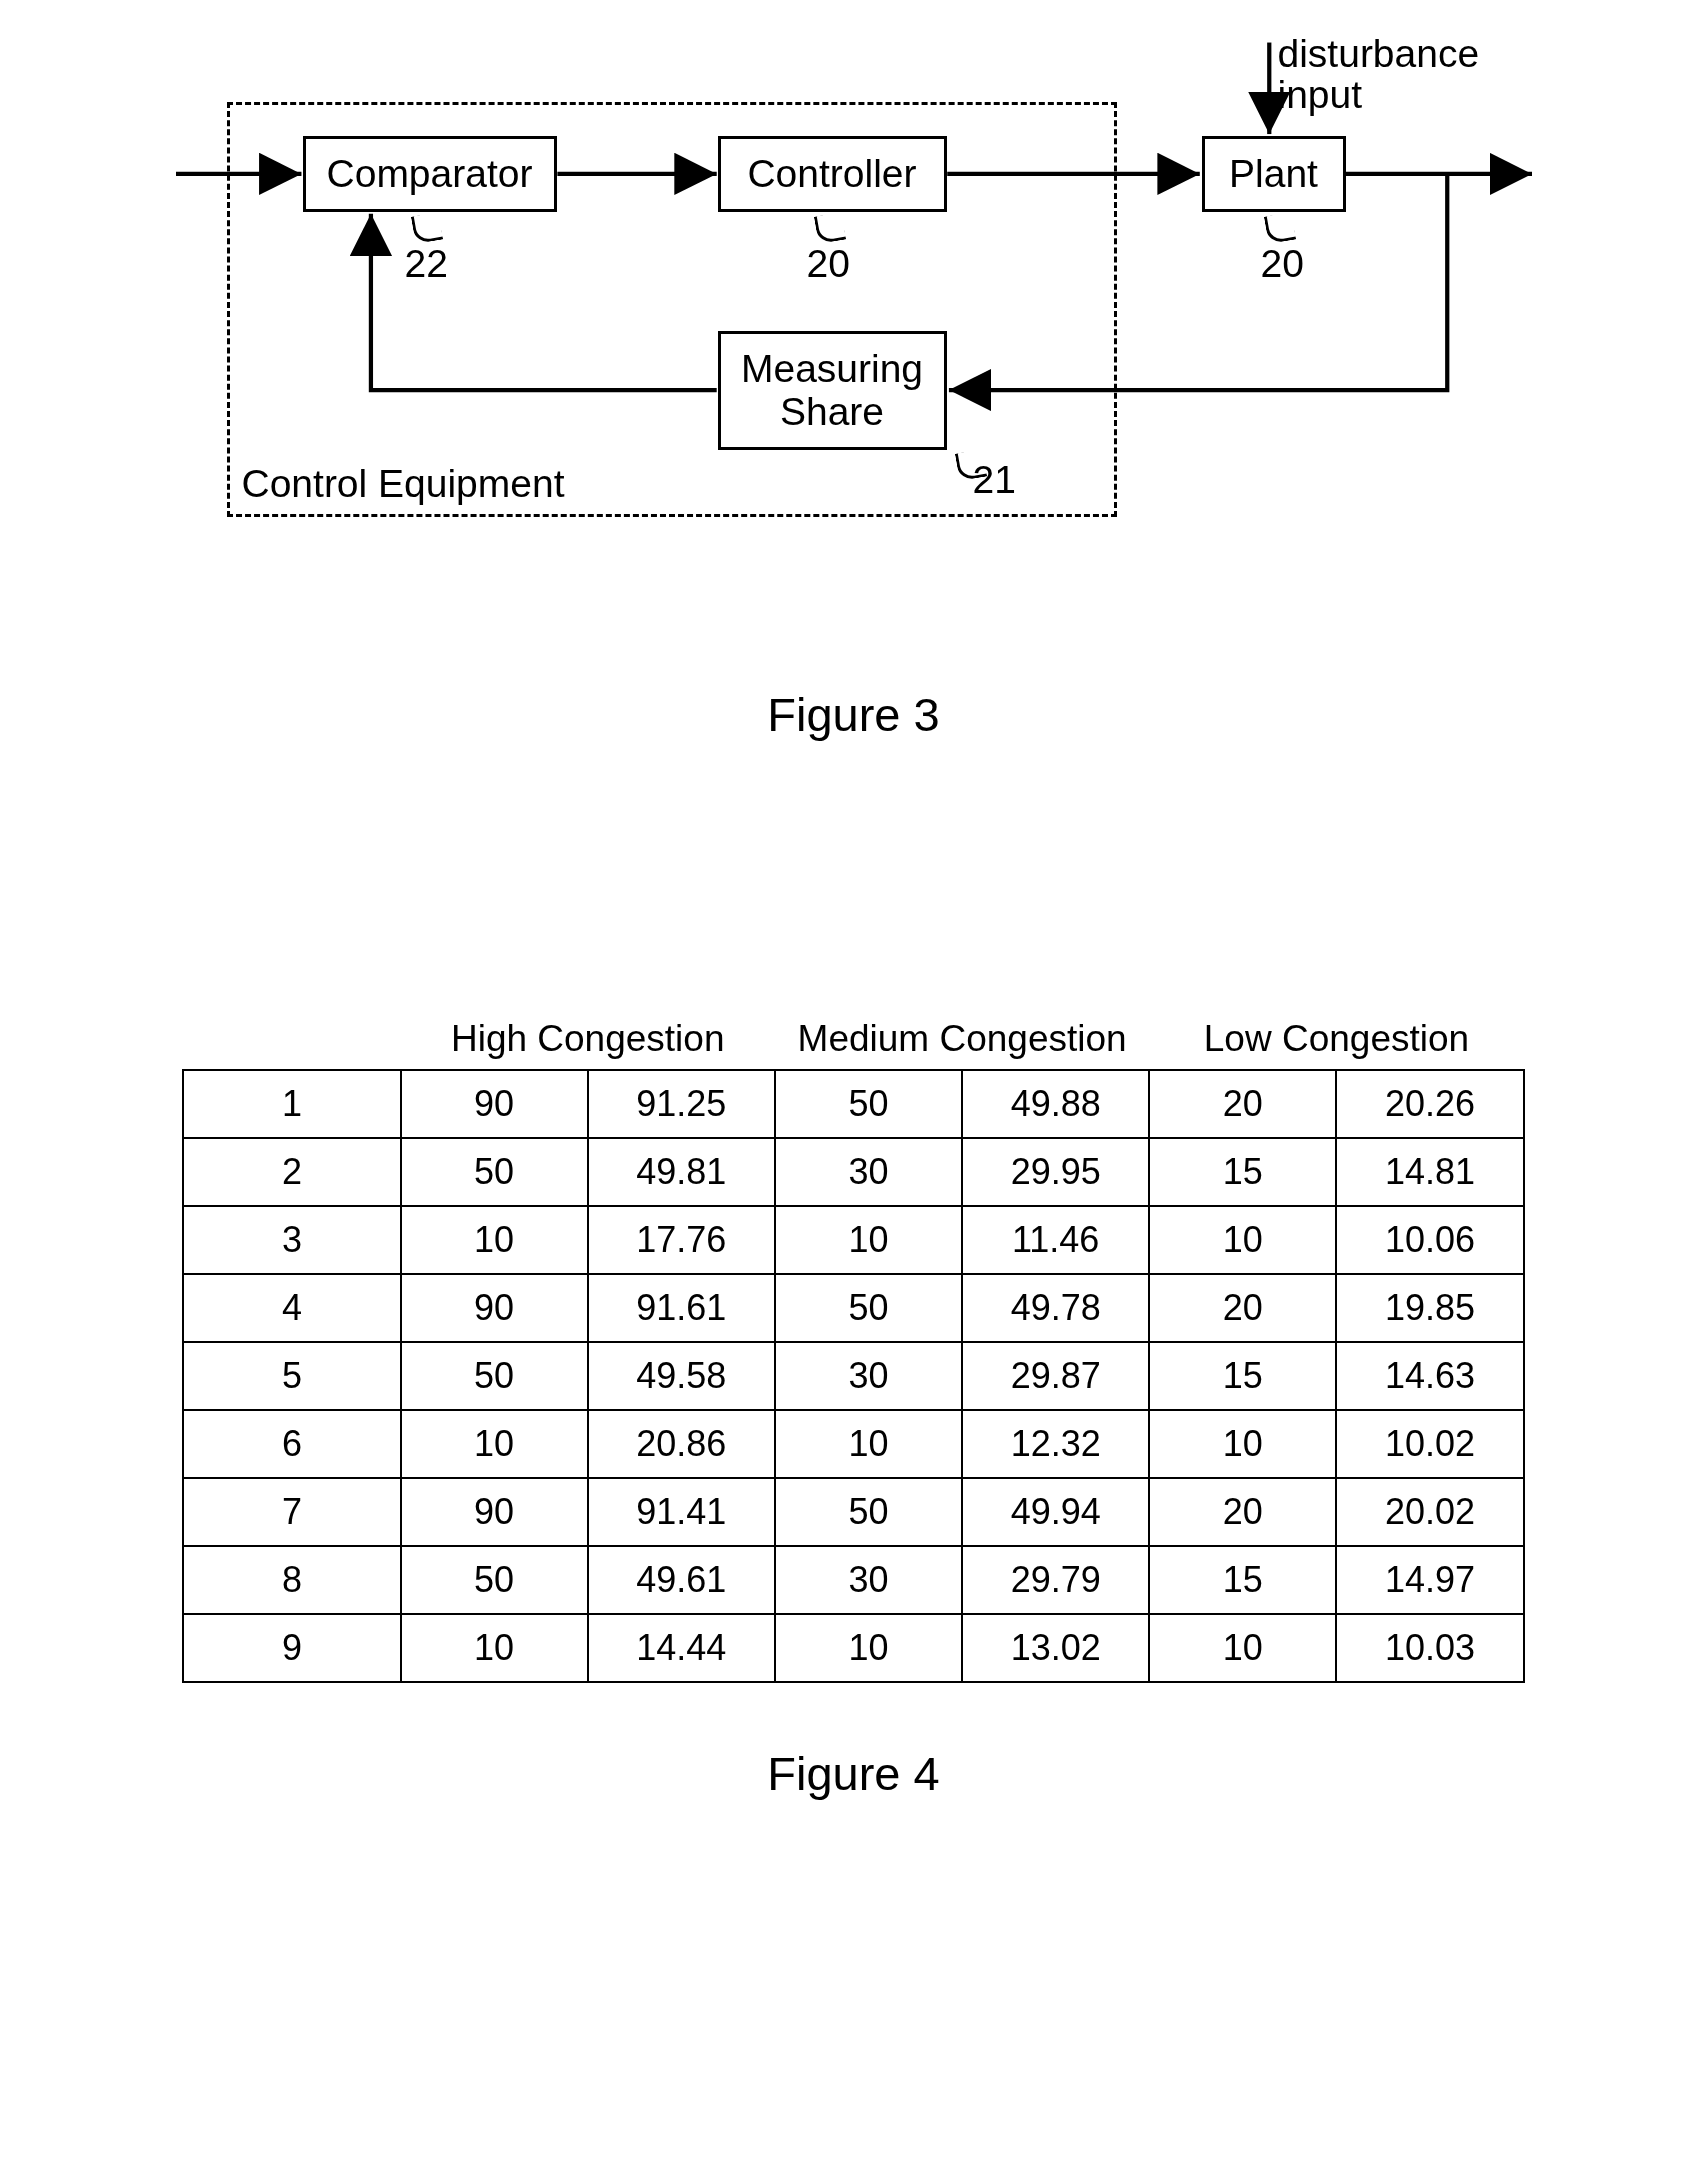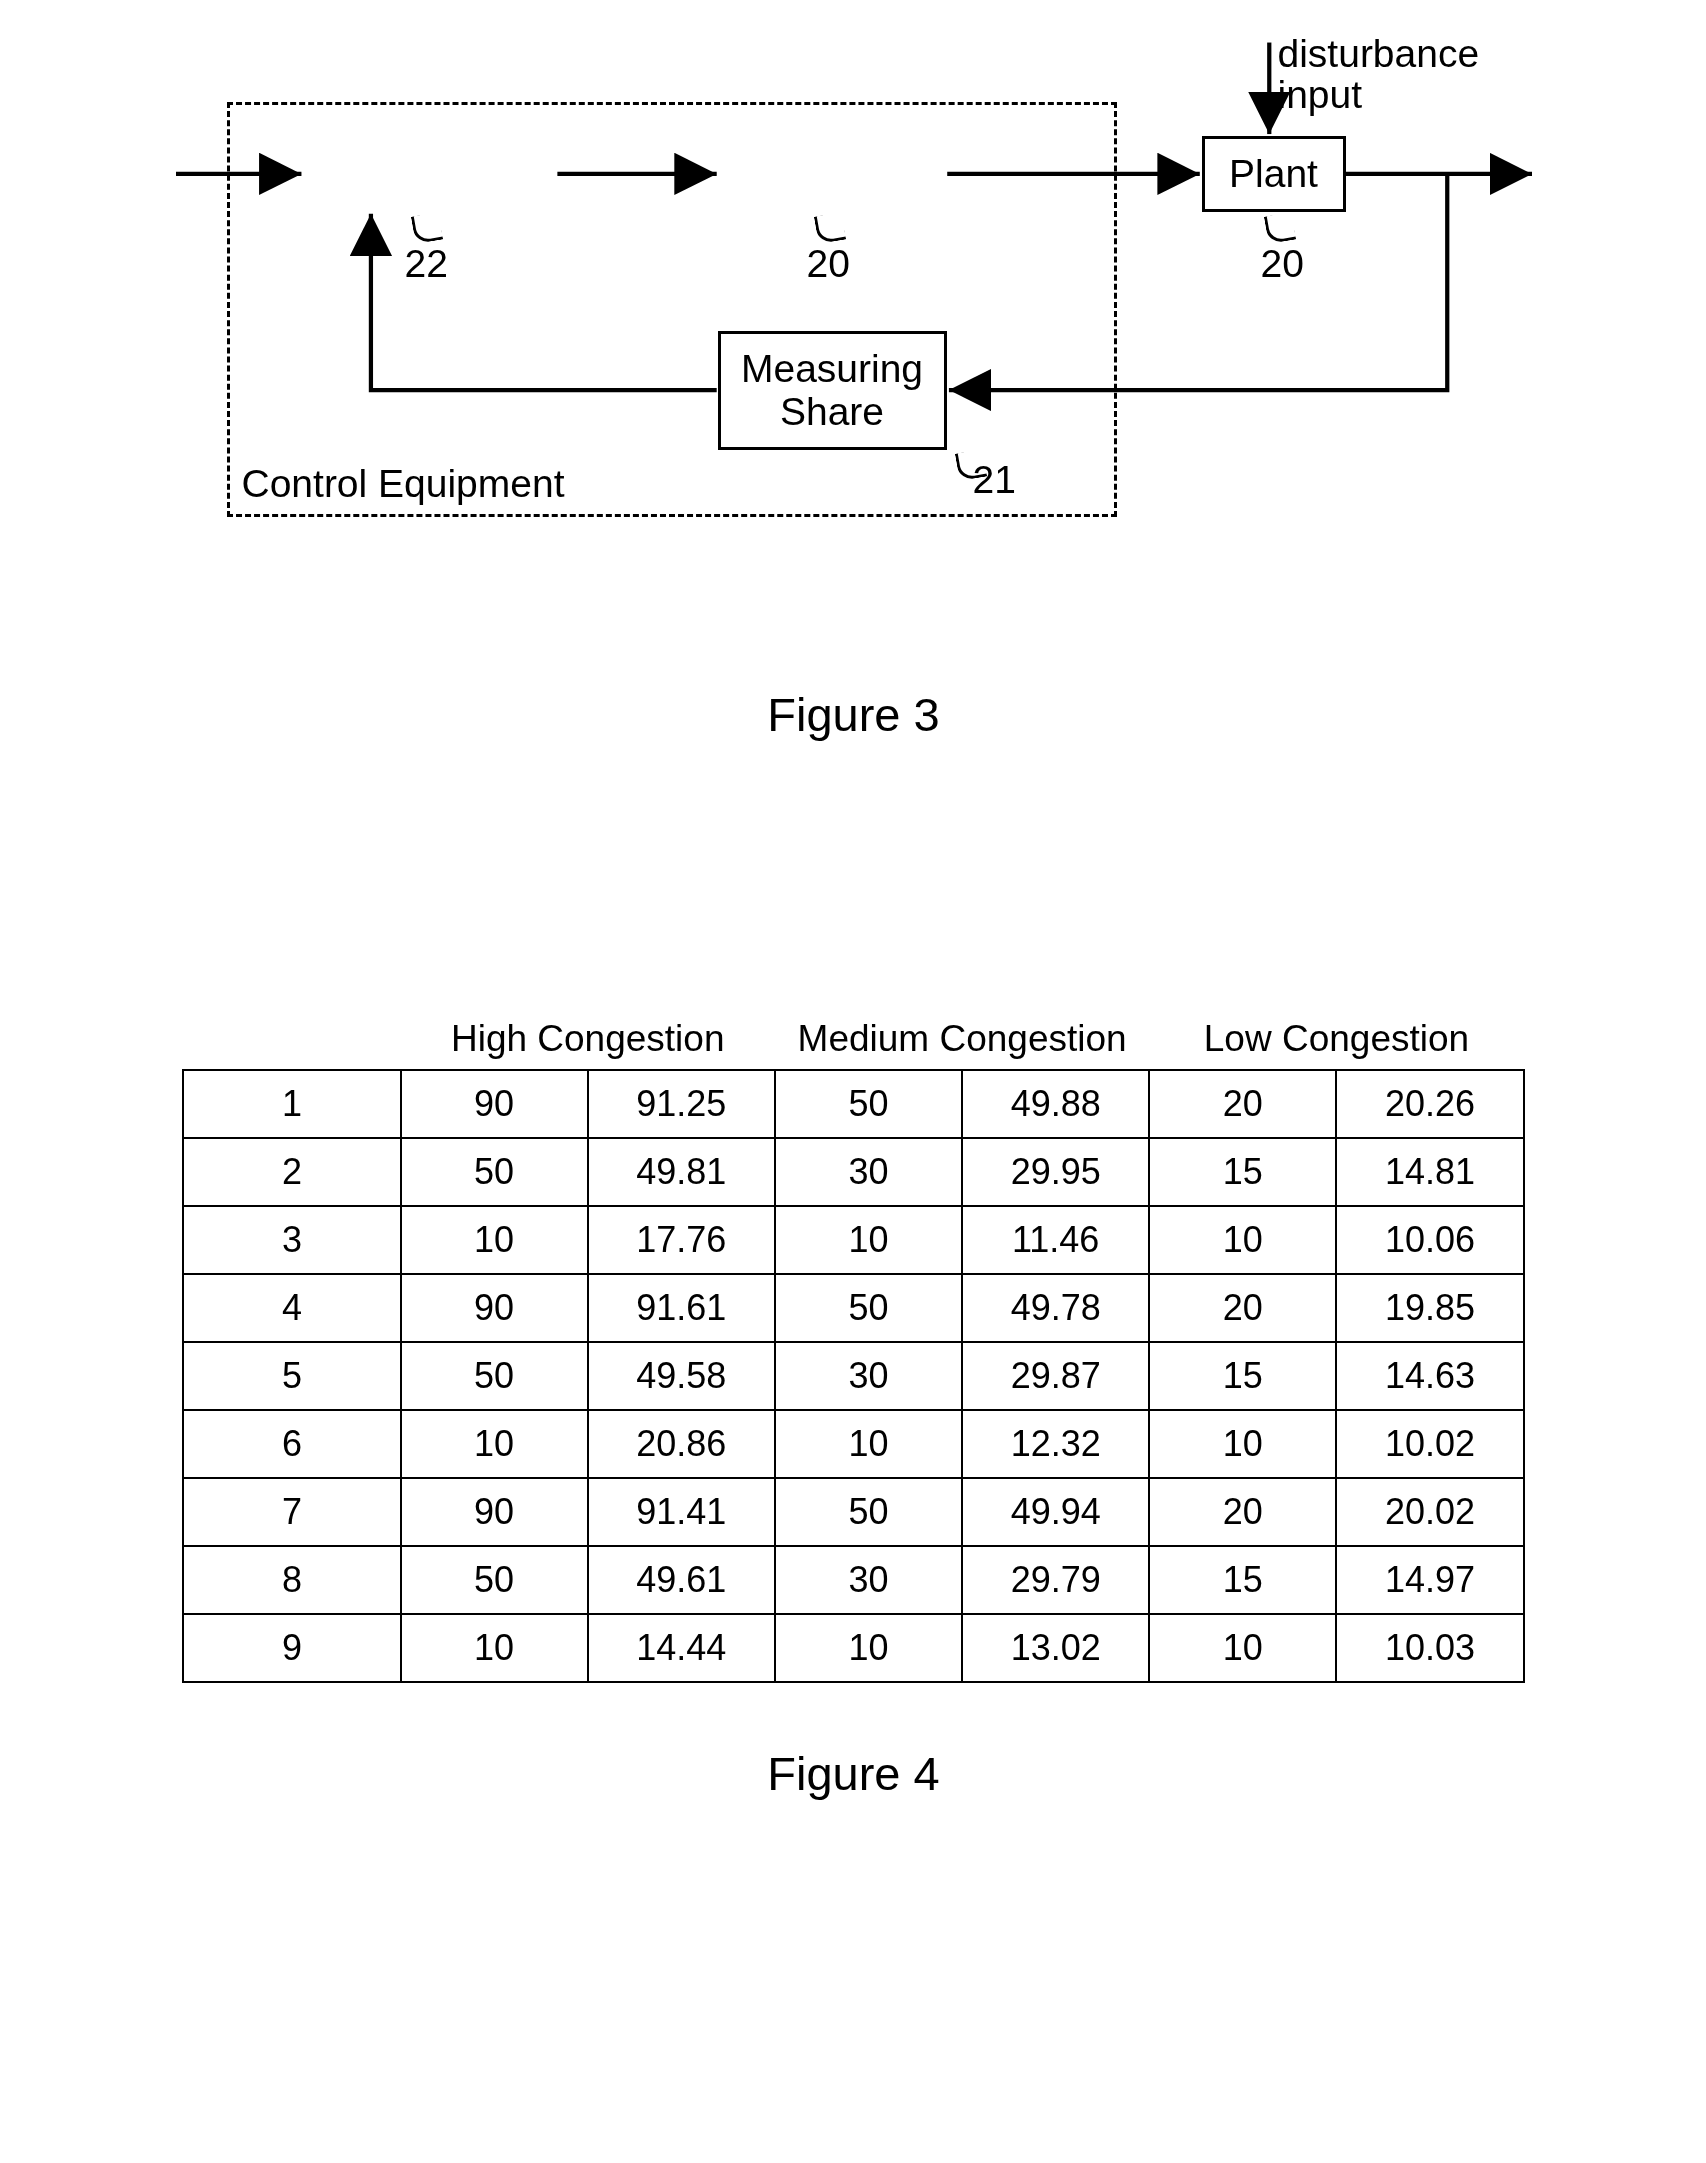--- a/index.html
+++ b/index.html
@@ -151,20 +151,26 @@
 </style>
 </head>
 <body>
 
 <div class="page">
 
   <div class="fig3-area">
 
     <div class="ctrl-eq-box"></div>
 
+    <div class="blk blk-comparator">
+      <span>Comparator</span>
+    </div>
+    <div class="blk blk-controller">
+      <span>Controller</span>
+    </div>
     <div class="blk blk-plant">
       <span>Plant</span>
     </div>
     <div class="blk blk-measuring">
       <span style="white-space:pre-line;">Measuring
 Share</span>
     </div>
 
     <div class="ref-hook hook-comparator"></div>
     <div class="ref-label ref-comparator">22</div>

